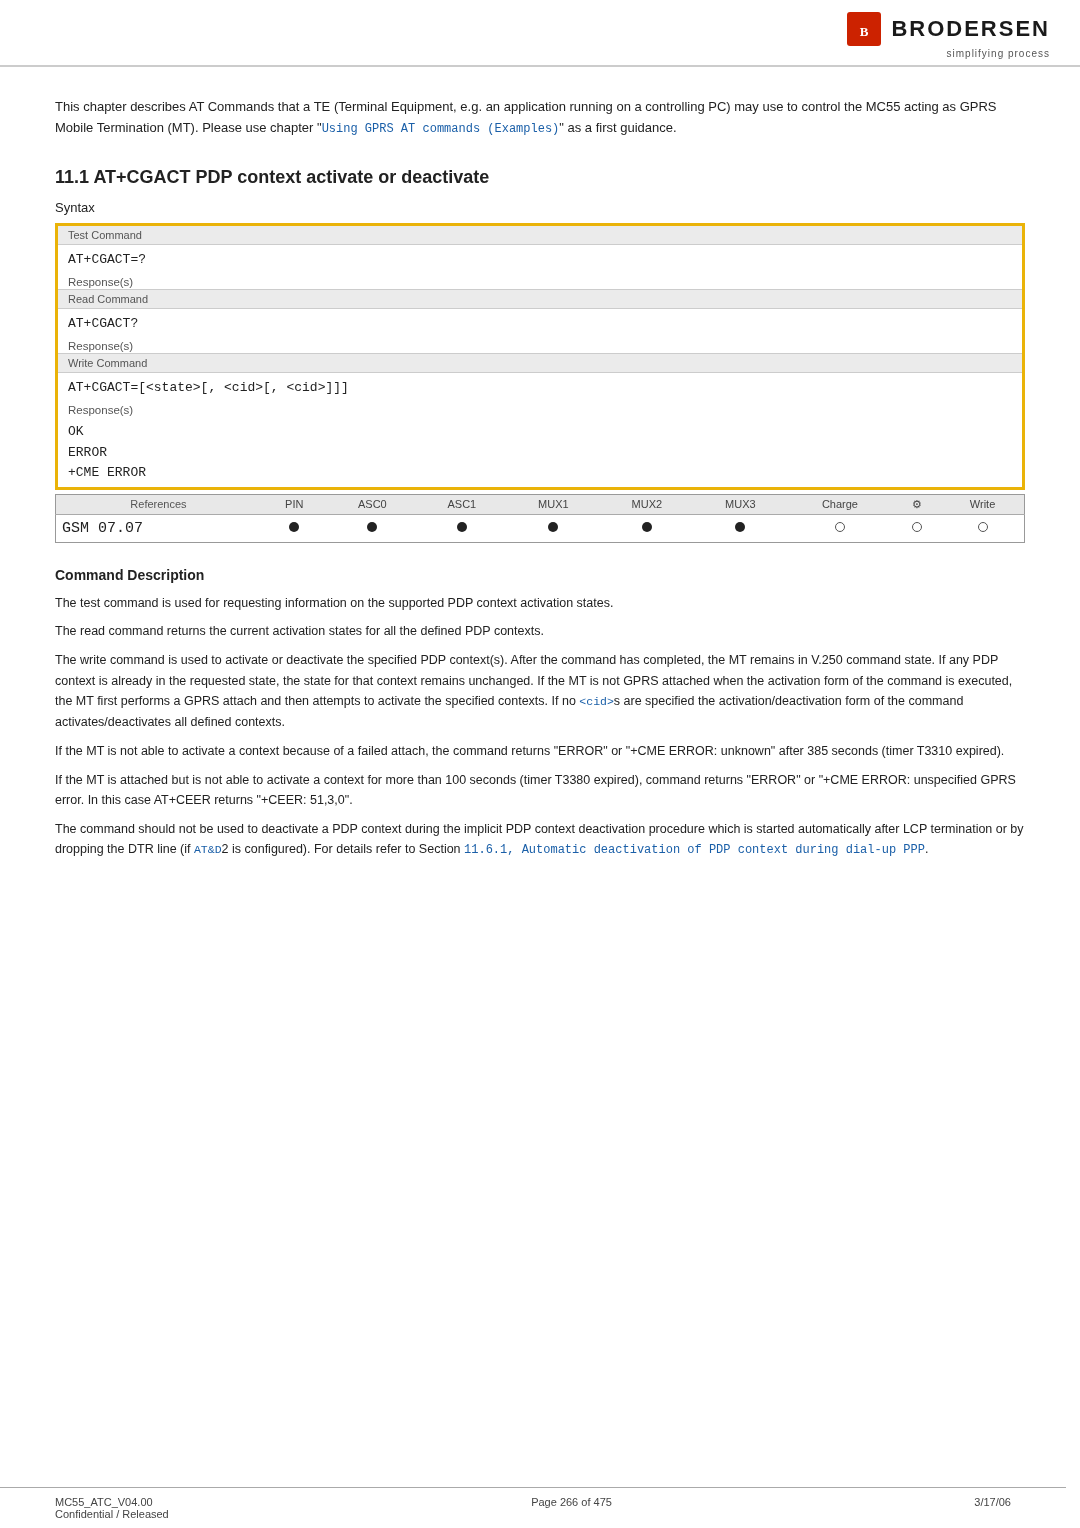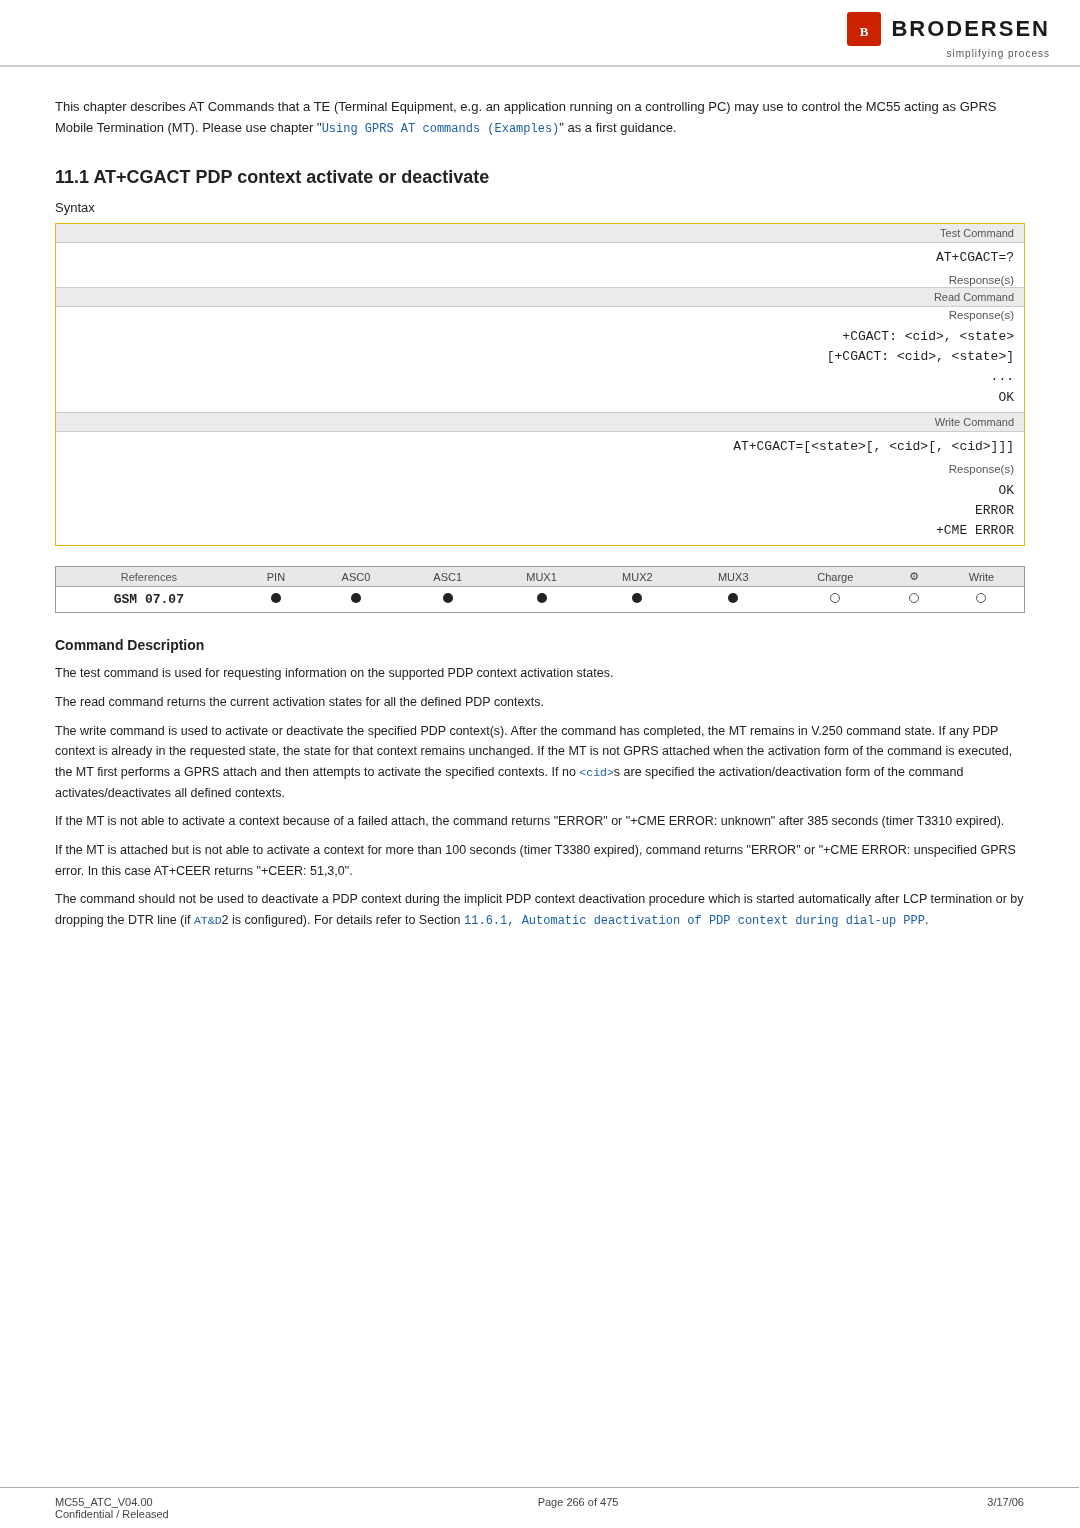--- a/index.html
+++ b/index.html
@@ -108,24 +108,23 @@
 
     .ref-data-row td {
       padding: 5px 6px;
       text-align: center;
       font-family: 'Courier New', monospace;
       font-size: 13px;
       border-top: 1px solid #ddd;
     }
 
     .ref-data-row td.ref-label-data {
-      text-align: center;
-      font-family: 'Courier New', monospace;
-      font-size: 13px;
-      font-weight: bold;
+      text-align: left;
+      font-family: 'Courier New', monospace;
+      font-size: 15px;
     }
 
     .dot-filled {
       display: inline-block;
       width: 10px;
       height: 10px;
       border-radius: 50%;
       background: #222;
     }
 
@@ -155,36 +154,35 @@
       font-family: 'Courier New', monospace;
       font-size: 11.5px;
       color: #1a5fa8;
     }
 
     
     .footer {
       position: absolute;
       bottom: 0;
       left: 0;
-      right: 1px;
+      right: 14px;
       border-top: 1px solid #aaa;
       padding: 8px 55px;
       display: flex;
       justify-content: space-between;
       font-size: 11px;
       color: #444;
     }
 
     
     .syntax-table {
       width: 100%;
       border-collapse: collapse;
-      border: 1px solid #eab308;
-      margin-bottom: 20px;
-      text-align: right;
+      border: 3px solid #eab308;
+      margin-bottom: 4px;
     }
 
     .syntax-table .section-row {
       background: #ebebeb;
     }
 
     .syntax-table .section-row td {
       font-size: 11px;
       color: #555;
       padding: 3px 10px;
@@ -248,25 +246,25 @@
     <tr class="code-row">
       <td>AT+CGACT=?</td>
     </tr>
     <tr class="label-row">
       <td>Response(s)</td>
     </tr>
 
     <tr class="section-row">
       <td>Read Command</td>
     </tr>
+    <tr class="code-row">
+      <td>AT+CGACT?</td>
+    </tr>
     <tr class="label-row">
       <td>Response(s)</td>
-    </tr>
-    <tr class="code-row">
-      <td>+CGACT: &lt;cid&gt;, &lt;state&gt;<br>[+CGACT: &lt;cid&gt;, &lt;state&gt;]<br>...<br>OK</td>
     </tr>
 
     <tr class="section-row">
       <td>Write Command</td>
     </tr>
     <tr class="code-row">
       <td>AT+CGACT=[&lt;state&gt;[, &lt;cid&gt;[, &lt;cid&gt;]]]</td>
     </tr>
     <tr class="label-row">
       <td>Response(s)</td>

